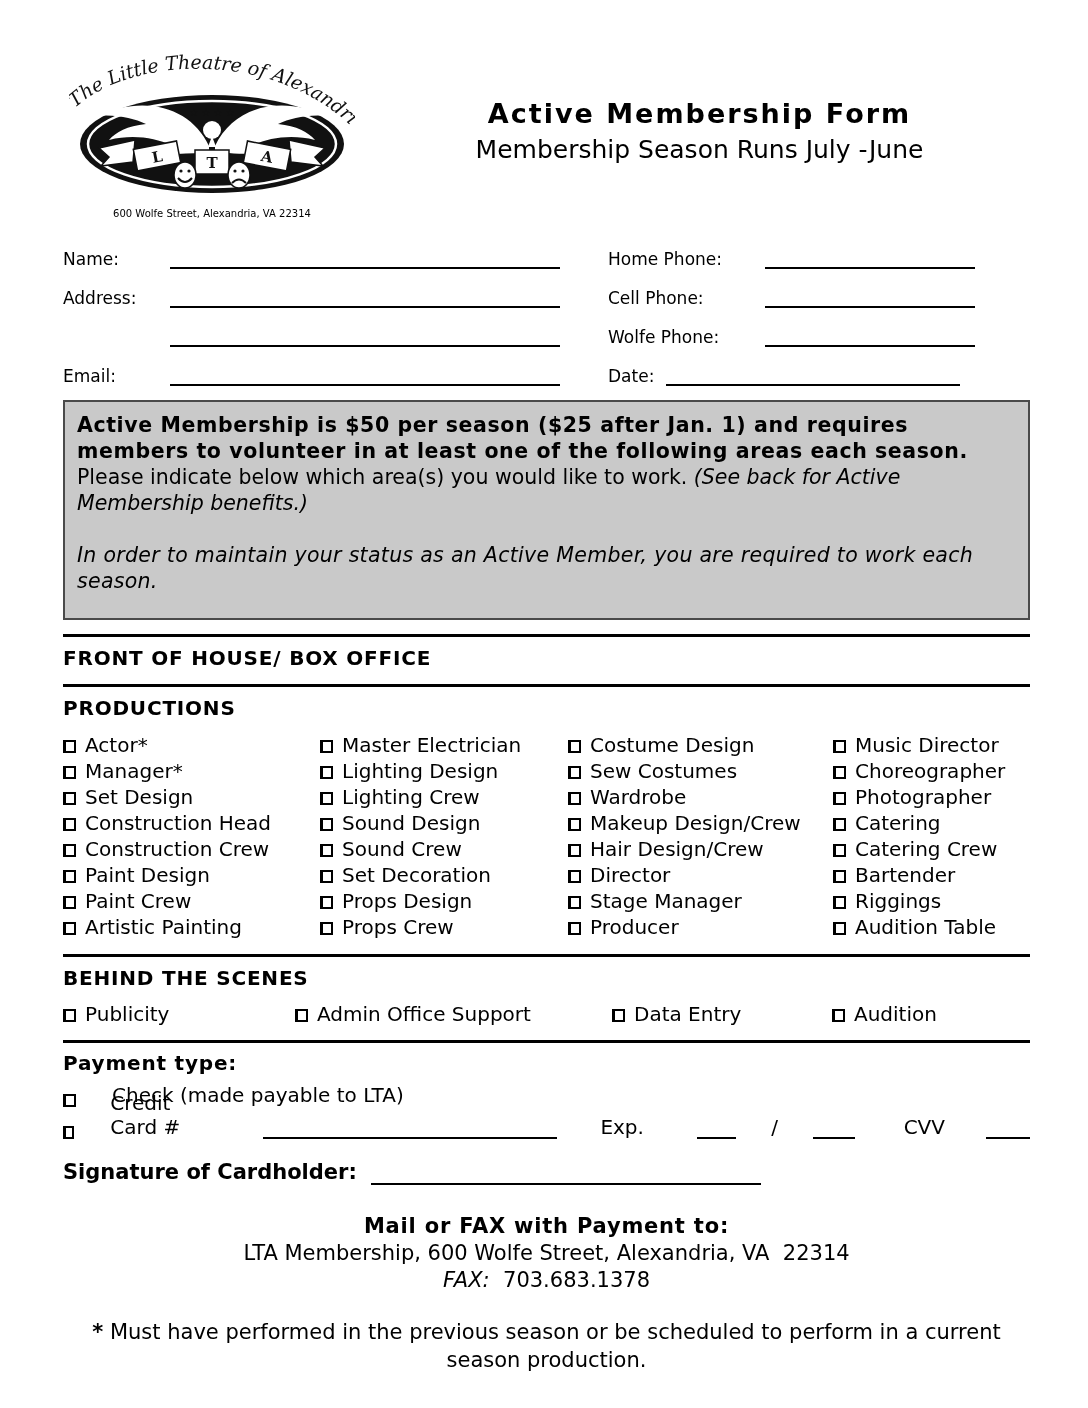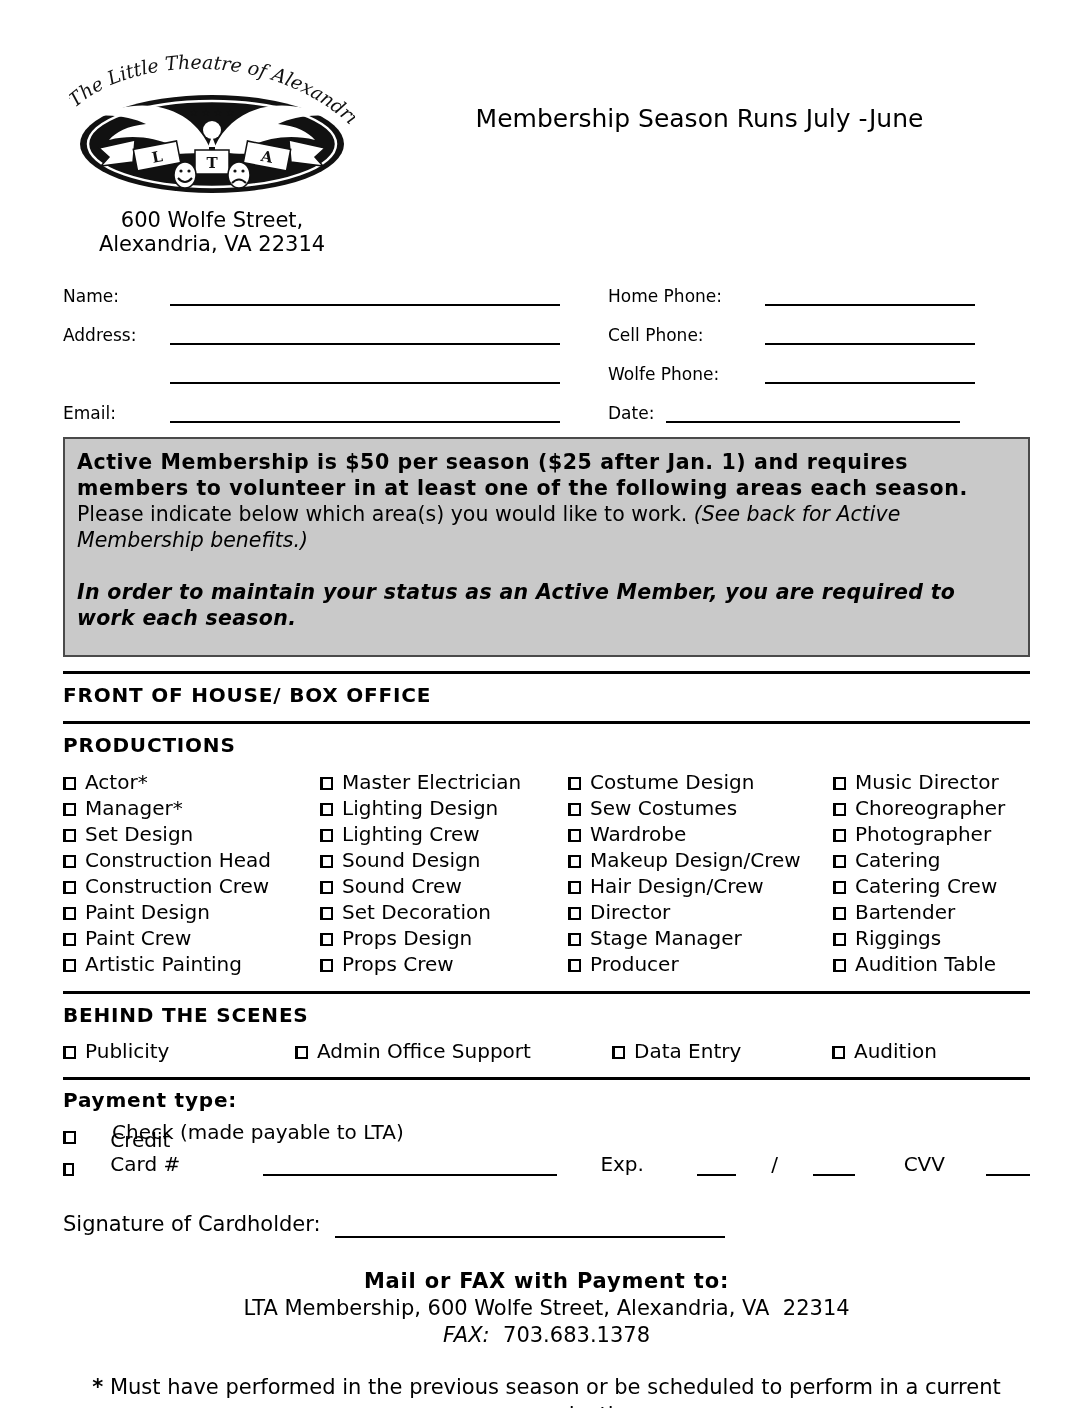--- a/index.html
+++ b/index.html
@@ -6,21 +6,21 @@
   html,body { background:#ffffff; }
   body { font-family:"DejaVu Sans","Liberation Sans",sans-serif; color:#000; }
   .page {
     position:relative; width:1088px; height:1408px; margin:0 auto;
     background:#fff; padding:50px 58px 40px 63px; overflow:hidden;
   }
 
   
   .header { display:flex; align-items:flex-start; }
   .logo-block { width:300px; flex:0 0 300px; margin-left:6px; }
-  .logo-address { text-align:center; font-size:21px; margin-top:2px; width:286px; }
+  .logo-address { text-align:center; font-size:10px; margin-top:2px; width:286px; }
   .title-block { flex:1; text-align:center; padding-top:48px; }
   .form-title { font-size:27px; font-weight:bold; letter-spacing:2px; }
   .form-subtitle { font-size:25px; margin-top:6px; }
 
   
   .contact { margin-top:24px; }
   .crow { display:flex; align-items:flex-end; height:26px; margin-bottom:13px; font-size:17px; }
   .clabel { width:107px; flex:0 0 107px; }
   .cline  { width:390px; flex:0 0 390px; border-bottom:2px solid #000; height:24px; }
   .cgap   { width:48px; flex:0 0 48px; }
@@ -29,21 +29,21 @@
   .rline  { flex:1; border-bottom:2px solid #000; height:24px; margin-right:55px; }
   .rline.date { margin-right:70px; }
 
   
   .notice {
     margin-top:14px; background:#c9c9c9; border:2px solid #4a4a4a;
     padding:10px 16px 24px 12px; font-size:20.5px; line-height:26px;
   }
   .notice .lead { font-weight:bold; letter-spacing:0.6px; }
   .notice .paren { font-style:italic; }
-  .notice .bi { font-weight:bold; font-style:italic; display:block; margin-top:26px; letter-spacing:0.3px; }
+  .notice .bi { font-weight:normal; font-style:italic; display:block; margin-top:26px; letter-spacing:0.3px; }
 
   
   .rule { border-top:3px solid #000; margin-top:14px; }
   .sec-head { font-weight:bold; font-size:20px; letter-spacing:0.8px; margin-top:9px; }
   .cbrow { display:grid; margin-top:12px; font-size:20px; align-items:center; }
   .foh-row { grid-template-columns:258px 192px 253px auto; }
   .bts-row { grid-template-columns:232px 317px 220px auto; }
   .cb {
     display:inline-block; width:13px; height:13px; border:2px solid #000;
     border-left-width:3px; margin-right:9px; vertical-align:-1px; background:#fff;
@@ -60,21 +60,21 @@
   .pay-row .lbl { margin-right:6px; }
   .wl { border-bottom:2px solid #000; height:24px; display:inline-block; }
   .cc-line { width:375px; margin-left:12px; }
   .exp-lbl { margin-left:16px; }
   .exp1 { width:50px; margin-left:20px; }
   .slash { margin:0 8px; }
   .exp2 { width:53px; }
   .cvv-lbl { margin-left:22px; }
   .cvv-line { width:56px; margin-left:8px; }
 
-  .sig-row { display:flex; align-items:flex-start; font-size:21px; margin-top:36px; height:30px; }
+  .sig-row { display:flex; align-items:center; font-size:21px; margin-top:18px; height:30px;font-weight:bold; }
   .sig-line { width:390px; border-bottom:2px solid #000; height:26px; margin-left:14px; }
 
   
   .footer { text-align:center; margin-top:26px; font-size:21px; line-height:27px; }
   .footer .mail-head { font-weight:bold; letter-spacing:0.8px; }
   .footer .addr { white-space:pre-wrap; }
   .footer .fax { white-space:pre-wrap; }
   .footer .fax .fx { font-style:italic; }
   .note { text-align:center; margin:24px auto 0; max-width:980px; font-size:21px; line-height:28px; }
   .note .star { font-weight:bold; }
@@ -130,20 +130,21 @@
           <path d="M163,133 Q170,126 177,133" fill="none" stroke="#111" stroke-width="2"></path>
         </g>
 
         <text font-size="19" font-style="italic" fill="#111">
           <textPath href="#arcpath" startOffset="0">The Little Theatre of Alexandria</textPath>
         </text>
       </svg>
       <div class="logo-address">600 Wolfe Street, Alexandria, VA 22314</div>
     </div>
     <div class="title-block">
+      <div class="form-title">Active Membership Form</div>
       <div class="form-subtitle">Membership Season Runs July -June</div>
     </div>
   </div>
 
   <div class="contact">
     <div class="crow">
       <span class="clabel">Name:</span>
       <span class="cline"></span>
       <span class="cgap"></span>
       <span class="rlabel">Home Phone:</span>

